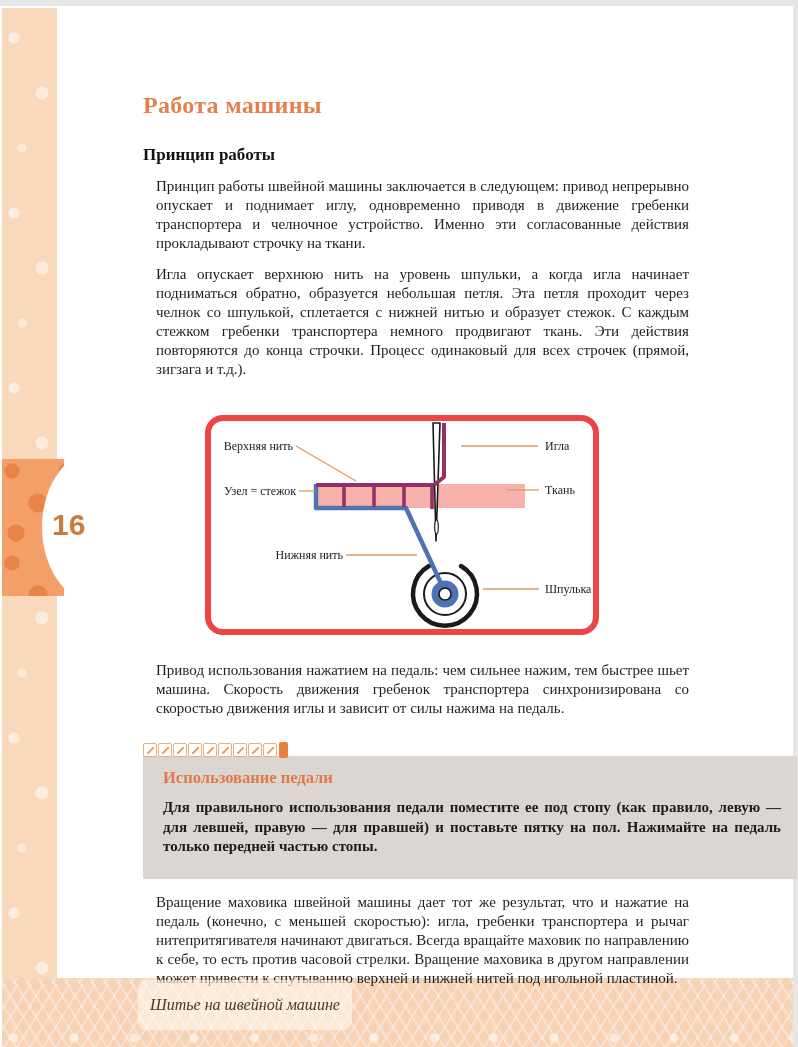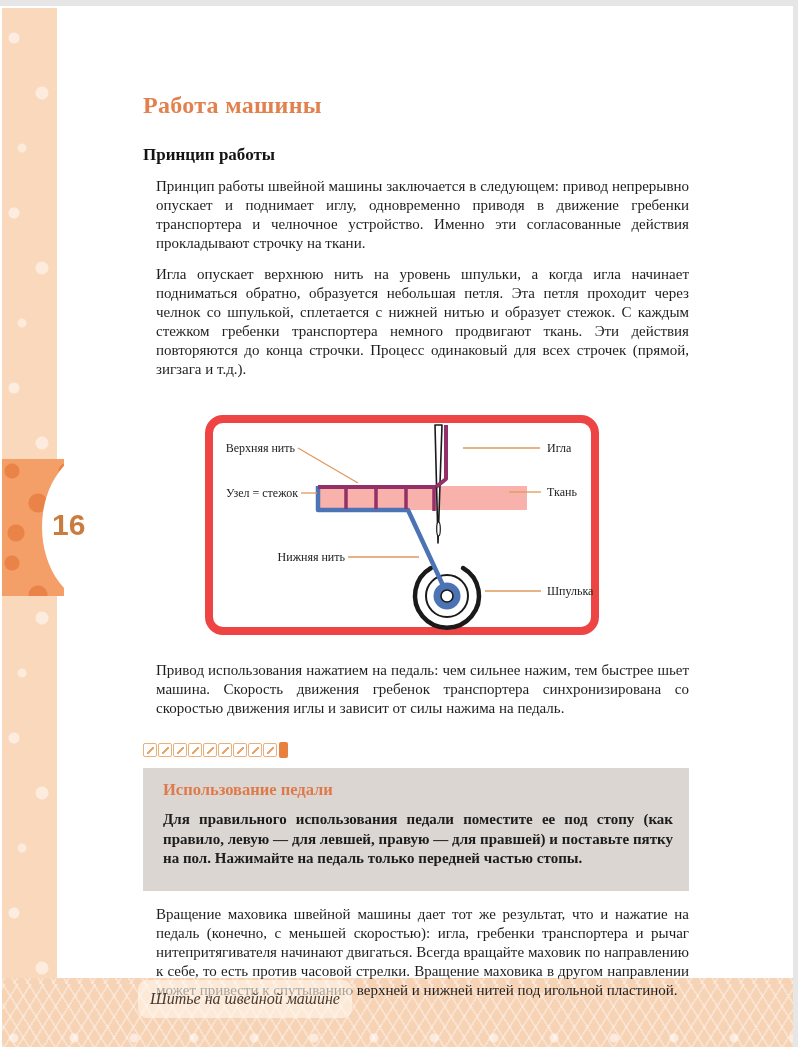--- a/index.html
+++ b/index.html
@@ -40,40 +40,40 @@
     font-family:"Liberation Sans", sans-serif;font-size:30px;color:#C97C3E;font-weight:bold;}
 
   
   .content{position:absolute;left:143px;top:0;width:546px;color:#1E1E1E;}
   .title{margin:92px 0 0 0;font-size:24px;font-weight:bold;color:#E2814E;letter-spacing:.3px;}
   .subhead{margin:26px 0 0 0;font-size:17px;font-weight:bold;color:#141414;}
   .para{margin:12px 0 0 13px;font-size:15px;line-height:19px;text-align:justify;}
 
   
   .diagram-box{position:relative;margin:36px 0 0 62px;width:394px;height:220px;
-    border:8px solid #ef4444;border-radius:18px;background:#fff;box-sizing:border-box;}
+    border:6px solid #ef4444;border-radius:18px;background:#fff;box-sizing:border-box;}
   .diagram-caption{margin:9px 0 0 0;text-align:center;
     font-family:"Liberation Sans", sans-serif;font-size:11.5px;color:#333;}
 
   
   .stitch-row{margin:24px 0 -2px 0;height:16px;display:flex;align-items:center;gap:1px;}
   .stitch-seg{width:12px;height:12px;border:1px solid #EBB07A;border-radius:2px;background:#fff;
     background-image:linear-gradient(135deg, rgba(0,0,0,0) 42%, #E9A66C 42%, #E9A66C 58%, rgba(0,0,0,0) 58%);
     background-size:7px 7px;background-position:center;background-repeat:no-repeat;}
   .stitch-cap{width:9px;height:16px;background:#E8803F;border-radius:2px;margin-left:1px;}
 
   
-  .infobox{background:#DBD6D1;padding:12px 16px 22px 20px;box-sizing:border-box;width:546px;margin-top:12px;}
+  .infobox{background:#DBD6D1;padding:12px 16px 22px 20px;box-sizing:border-box;width:654px;}
   .infobox-title{margin:0;font-size:16.5px;font-weight:bold;color:#E0794A;}
   .infobox-text{margin:10px 0 0 0;font-size:15px;line-height:19.5px;font-weight:bold;
     text-align:justify;color:#1c1c1c;}
 
   
   .footer{position:absolute;left:138px;top:980px;font-style:italic;font-size:16px;color:#47392F;
-    background:rgba(255,248,240,.6);padding:10px 12px;border-radius:9px;}
+    background:rgba(255,248,240,.6);padding:16px 12px;border-radius:9px;}
 
   svg text{font-family:"Liberation Serif", serif;font-size:12px;fill:#222;}
 </style>
 </head>
 <body>
 
 <div class="screen">
   <div class="edge-top"></div>
   <div class="edge-right"></div>
   <div class="left-strip"></div>

